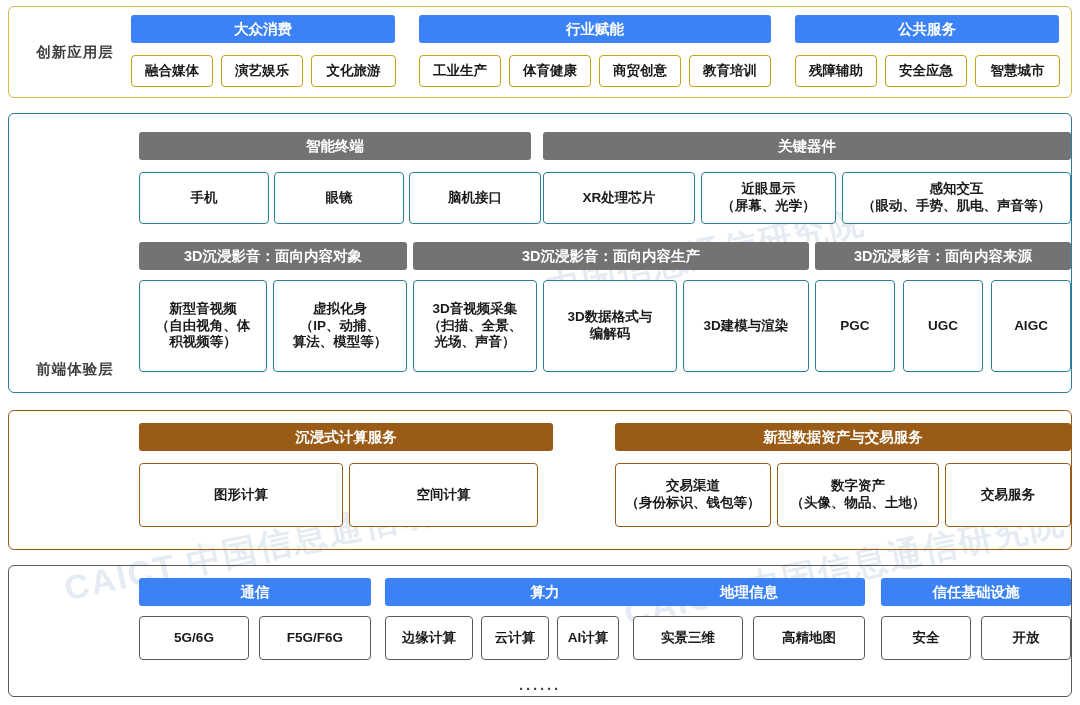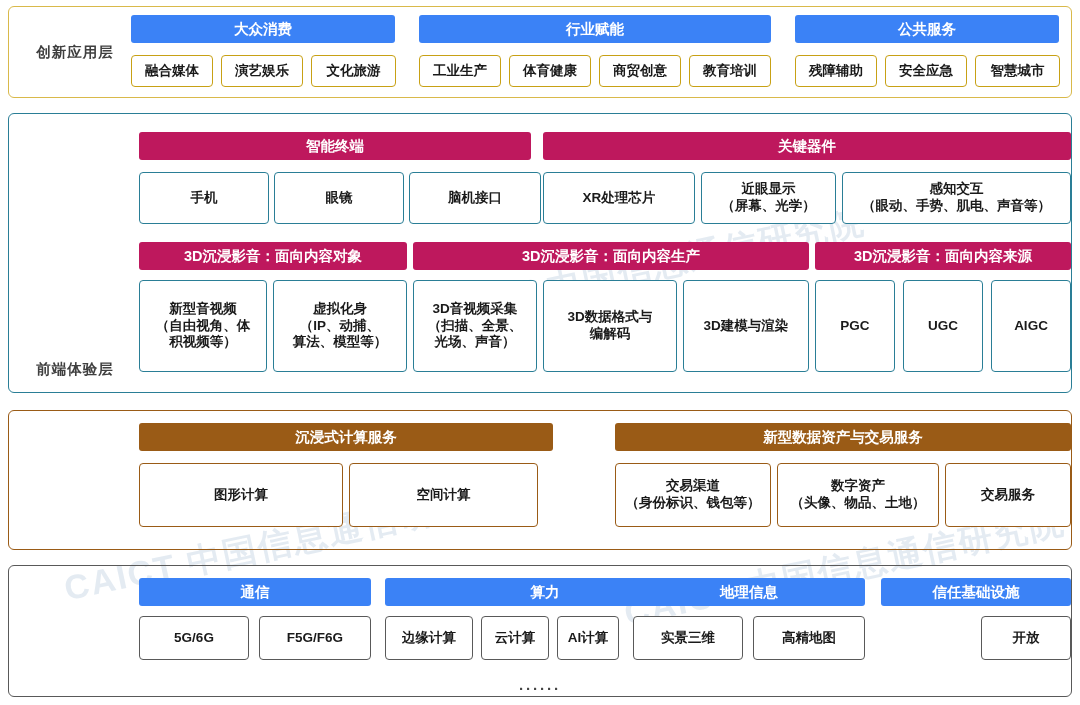--- a/index.html
+++ b/index.html
@@ -71,21 +71,21 @@
     position: absolute;
     height: 28px;
     line-height: 28px;
     text-align: center;
     color: #fff;
     font-weight: bold;
     font-size: 14.5px;
     border-radius: 3px;
   }
   .gold { background: #3b82f6; }
-  .teal { background: #be185d; }
+  .teal { background: #737373; }
   .brown { background: #9a5b16; }
   .grey { background: #3b82f6; }
 
   .cell {
     position: absolute;
     box-sizing: border-box;
     border-radius: 4px;
     background: #fff;
     display: flex;
     align-items: center;
@@ -308,20 +308,23 @@
 
       <div class="group-head grey" style="left:502px; top:12px; width:232px;">地理信息</div>
       <div class="cell grey-b" style="left:502px; top:50px; width:110px; height:44px;">
           <span>实景三维</span>
         </div>
       <div class="cell grey-b" style="left:622px; top:50px; width:112px; height:44px;">
           <span>高精地图</span>
         </div>
 
       <div class="group-head grey" style="left:750px; top:12px; width:190px;">信任基础设施</div>
+      <div class="cell grey-b" style="left:750px; top:50px; width:90px; height:44px;">
+          <span>安全</span>
+        </div>
       <div class="cell grey-b" style="left:850px; top:50px; width:90px; height:44px;">
           <span>开放</span>
         </div>
     </div>
   </div>
 
   <div class="dots" style="top:680px;">······</div>
 
 </div>
 

